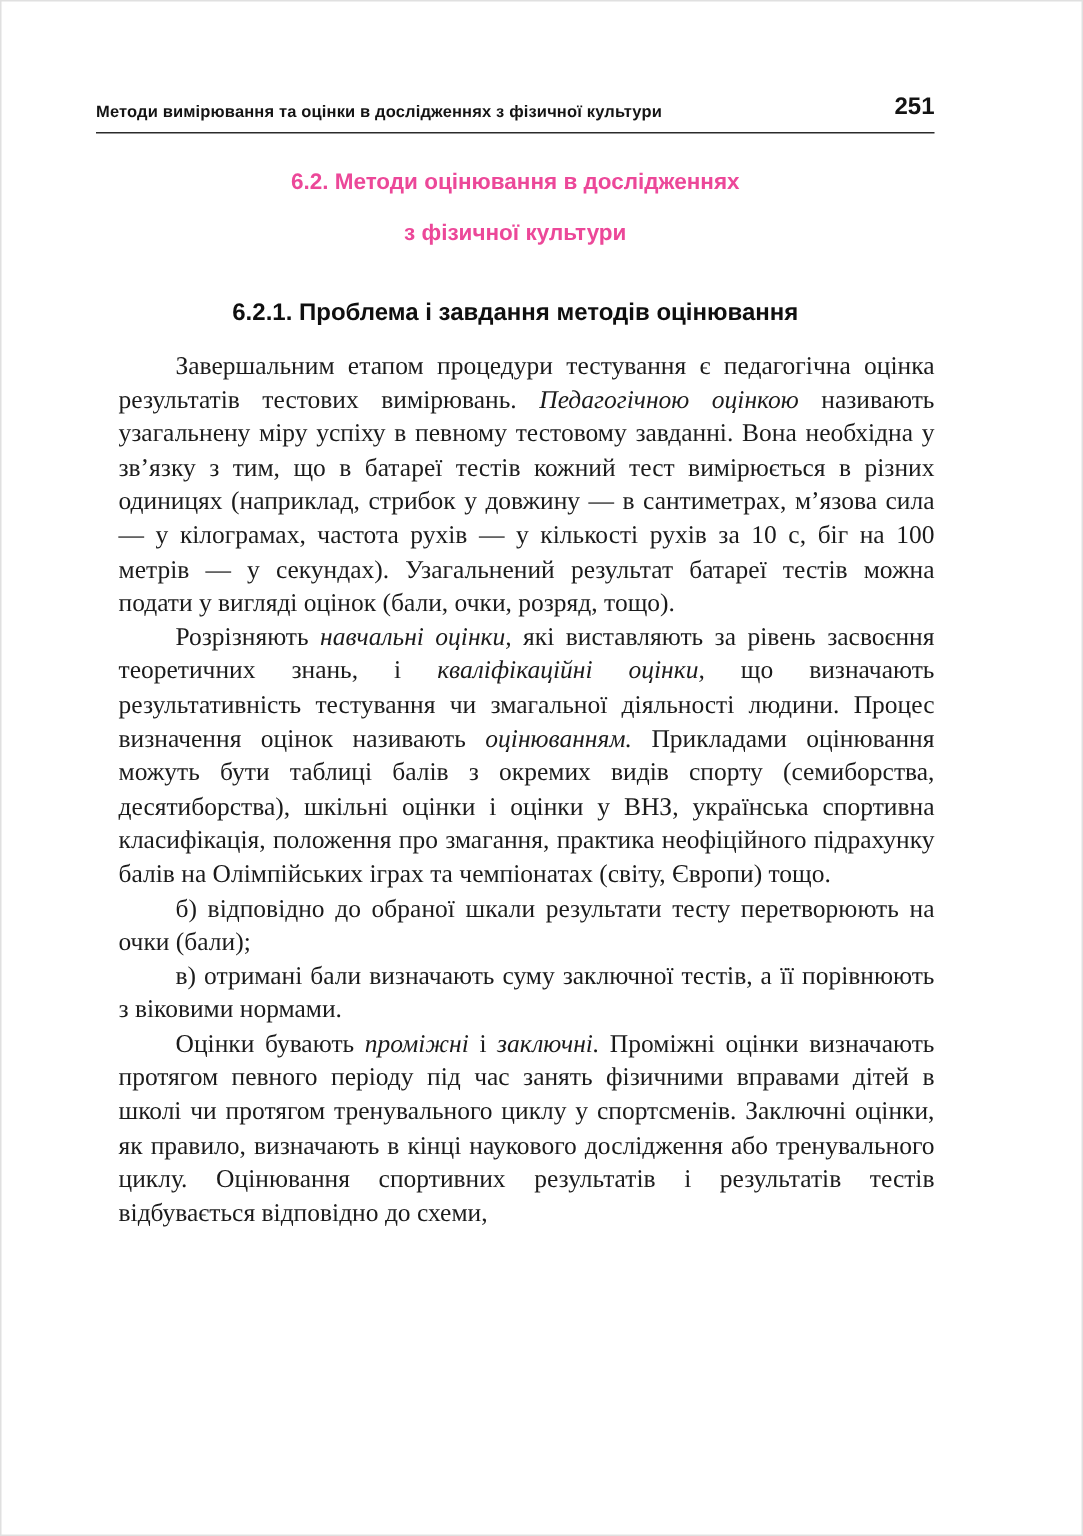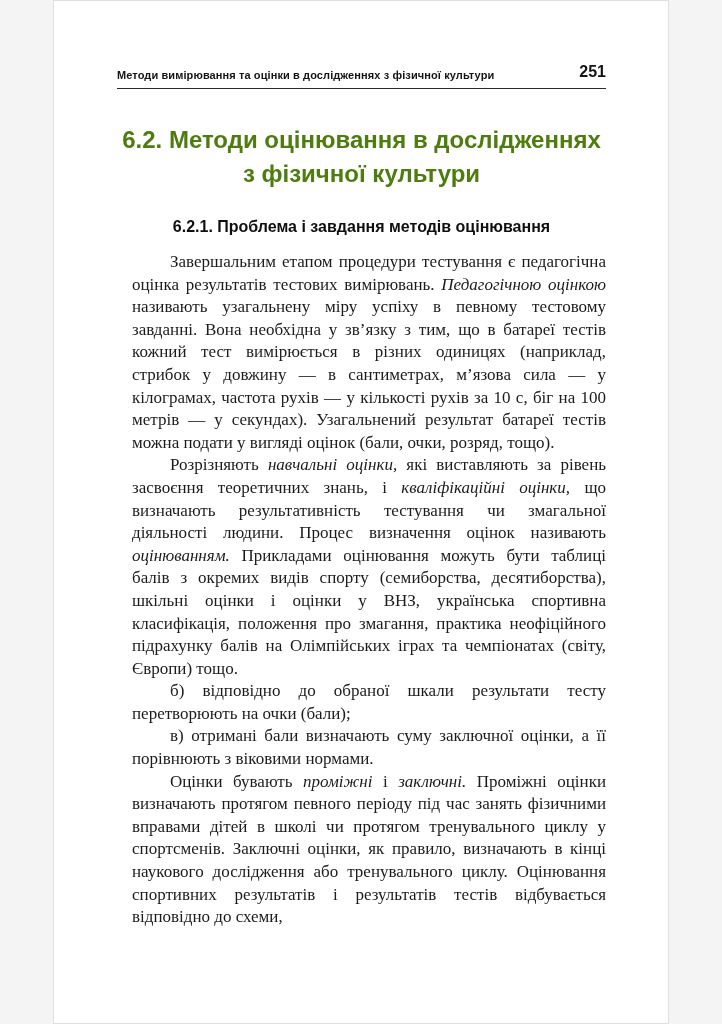--- a/index.html
+++ b/index.html
@@ -2,27 +2,27 @@
 <html lang="uk"><head>
 <meta charset="utf-8">
 <style>
   html, body {
     margin: 0;
     padding: 0;
     background: #f4f4f4;
   }
   .page {
     position: relative;
-    width: 616px;
+    width: 722px;
     height: 1024px;
     box-sizing: border-box;
     margin: 0 auto;
     background: #ffffff;
     border: 1px solid #e0e0e0;
-    padding: 62px 62px 0 63px;
+    padding: 62px 98px 0 63px;
     font-family: "Liberation Serif", serif;
     color: #1b1b1b;
     overflow: hidden;
   }
   .running-header {
     display: flex;
     justify-content: space-between;
     align-items: flex-end;
     font-family: "Liberation Sans", sans-serif;
     color: #141414;
@@ -36,27 +36,27 @@
     font-size: 16px;
     font-weight: bold;
   }
   .header-rule {
     border: none;
     border-top: 1.6px solid #2b2b2b;
     margin: 7px 0 0 0;
   }
   .chapter-title {
     font-family: "Liberation Sans", sans-serif;
-    font-size: 24px;
+    font-size: 15px;
     line-height: 34px;
     font-weight: bold;
     text-align: center;
     white-space: pre-line;
-    margin: 34px 0 0 0;
-    color: #4d7c0f;
+    margin: 16px 0 0 0;
+    color: #ec4899;
   }
   .section-title {
     font-family: "Liberation Sans", sans-serif;
     font-size: 16px;
     font-weight: bold;
     text-align: center;
     margin: 27px 0 0 0;
     color: #0f0f0f;
   }
   .body-text {
@@ -93,19 +93,19 @@
   <main class="body-text">
 
     <p><span>Завершальним етапом процедури тестування є педагогічна оцінка результатів тестових вимірювань. </span><span class="it">Педагогічною оцінкою</span><span> називають узагальнену міру успіху в певному тестовому завданні. Вона необхідна у зв’язку з тим, що в батареї тестів кожний тест вимірюється в різних одиницях (наприклад, стрибок у довжину — в сантиметрах, м’язова сила — у кілограмах, частота рухів — у кількості рухів за 10 с, біг на 100 метрів — у секундах). Узагальнений результат батареї тестів можна подати у вигляді оцінок (бали, очки, розряд, тощо).</span></p>
 
     <p><span>Розрізняють </span><span class="it">навчальні оцінки,</span><span> які виставляють за рівень засвоєння теоретичних знань, і </span><span class="it">кваліфікаційні оцінки,</span><span> що визначають результативність тестування чи змагальної діяльності людини. Процес визначення оцінок називають </span><span class="it">оцінюванням.</span><span> Прикладами оцінювання можуть бути таблиці балів з окремих видів спорту (семиборства, десятиборства), шкільні оцінки і оцінки у ВНЗ, українська спортивна класифікація, положення про змагання, практика неофіційного підрахунку балів на Олімпійських іграх та чемпіонатах (світу, Європи) тощо.</span></p>
 
 
 
     <p><span>б) відповідно до обраної шкали результати тесту перетворюють на очки (бали);</span></p>
 
-    <p><span>в) отримані бали визначають суму заключної оцінки, а її порівнюють з віковими нормами.</span></p>
+    <p><span>в) отримані бали визначають суму заключної тестів, а її порівнюють з віковими нормами.</span></p>
 
     <p><span>Оцінки бувають </span><span class="it">проміжні</span><span> і </span><span class="it">заключні.</span><span> Проміжні оцінки визначають протягом певного періоду під час занять фізичними вправами дітей в школі чи протягом тренувального циклу у спортсменів. Заключні оцінки, як правило, визначають в кінці наукового дослідження або тренувального циклу. Оцінювання спортивних результатів і результатів тестів відбувається відповідно до схеми,</span></p>
 
   </main>
 
 </div>
 
 </body></html>

